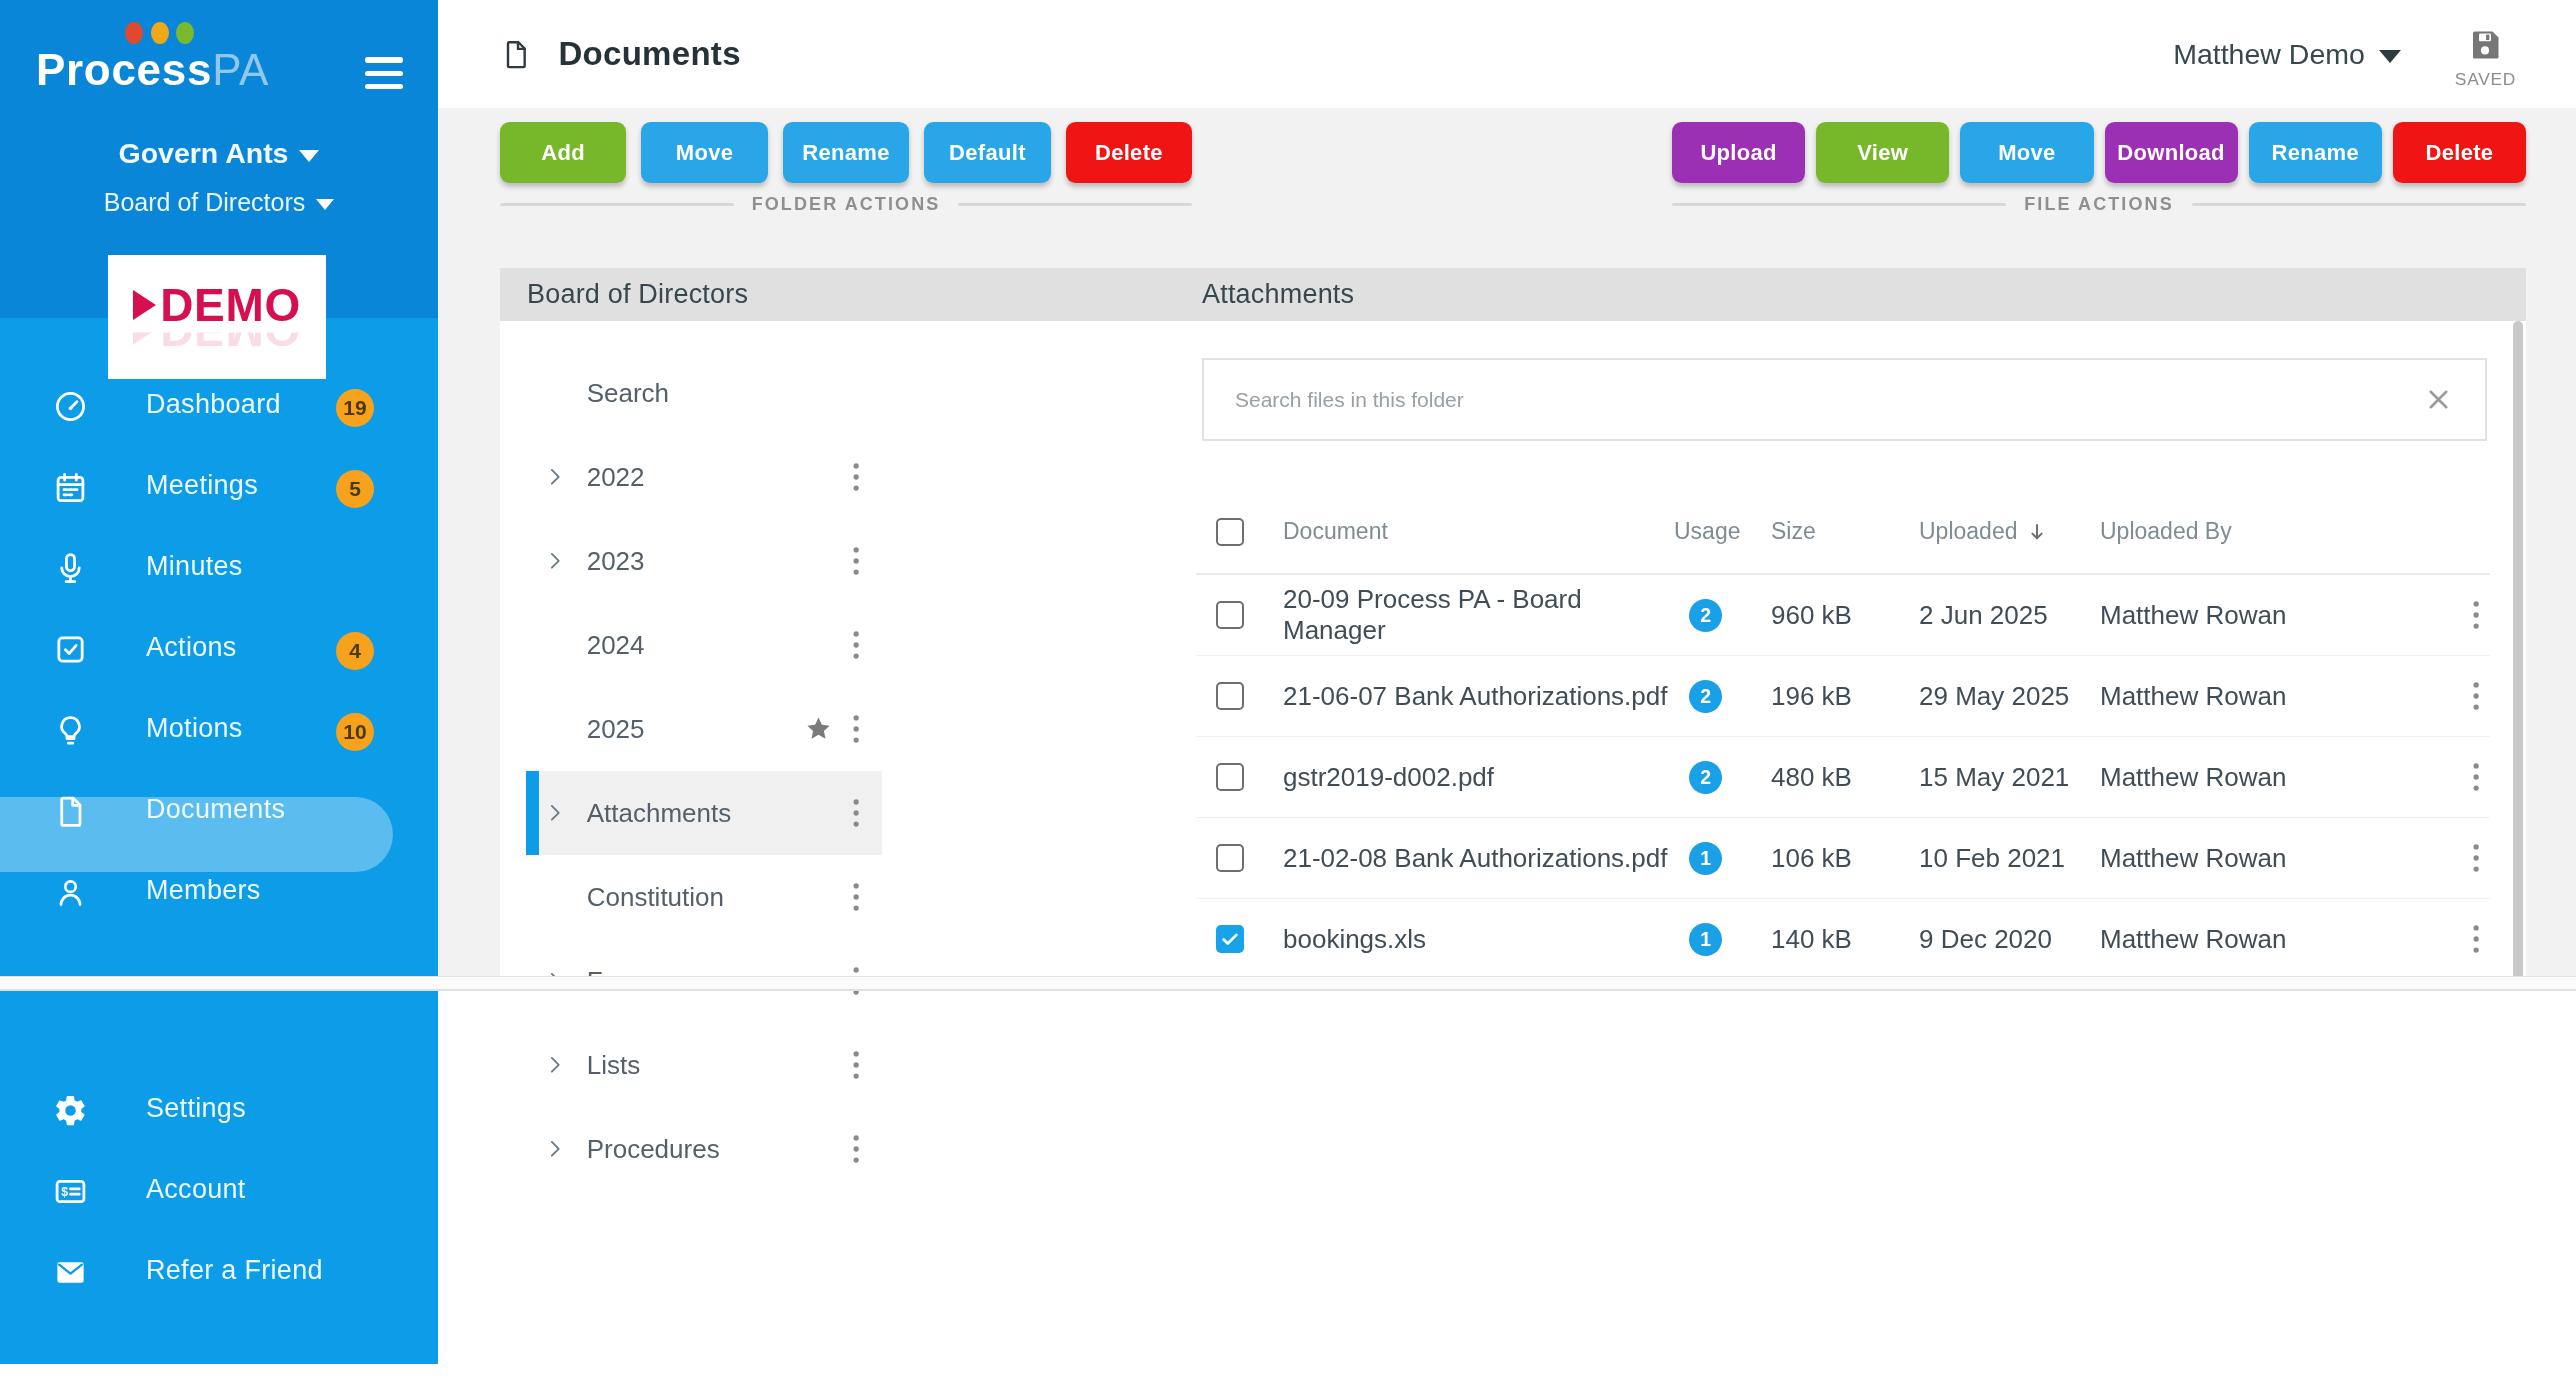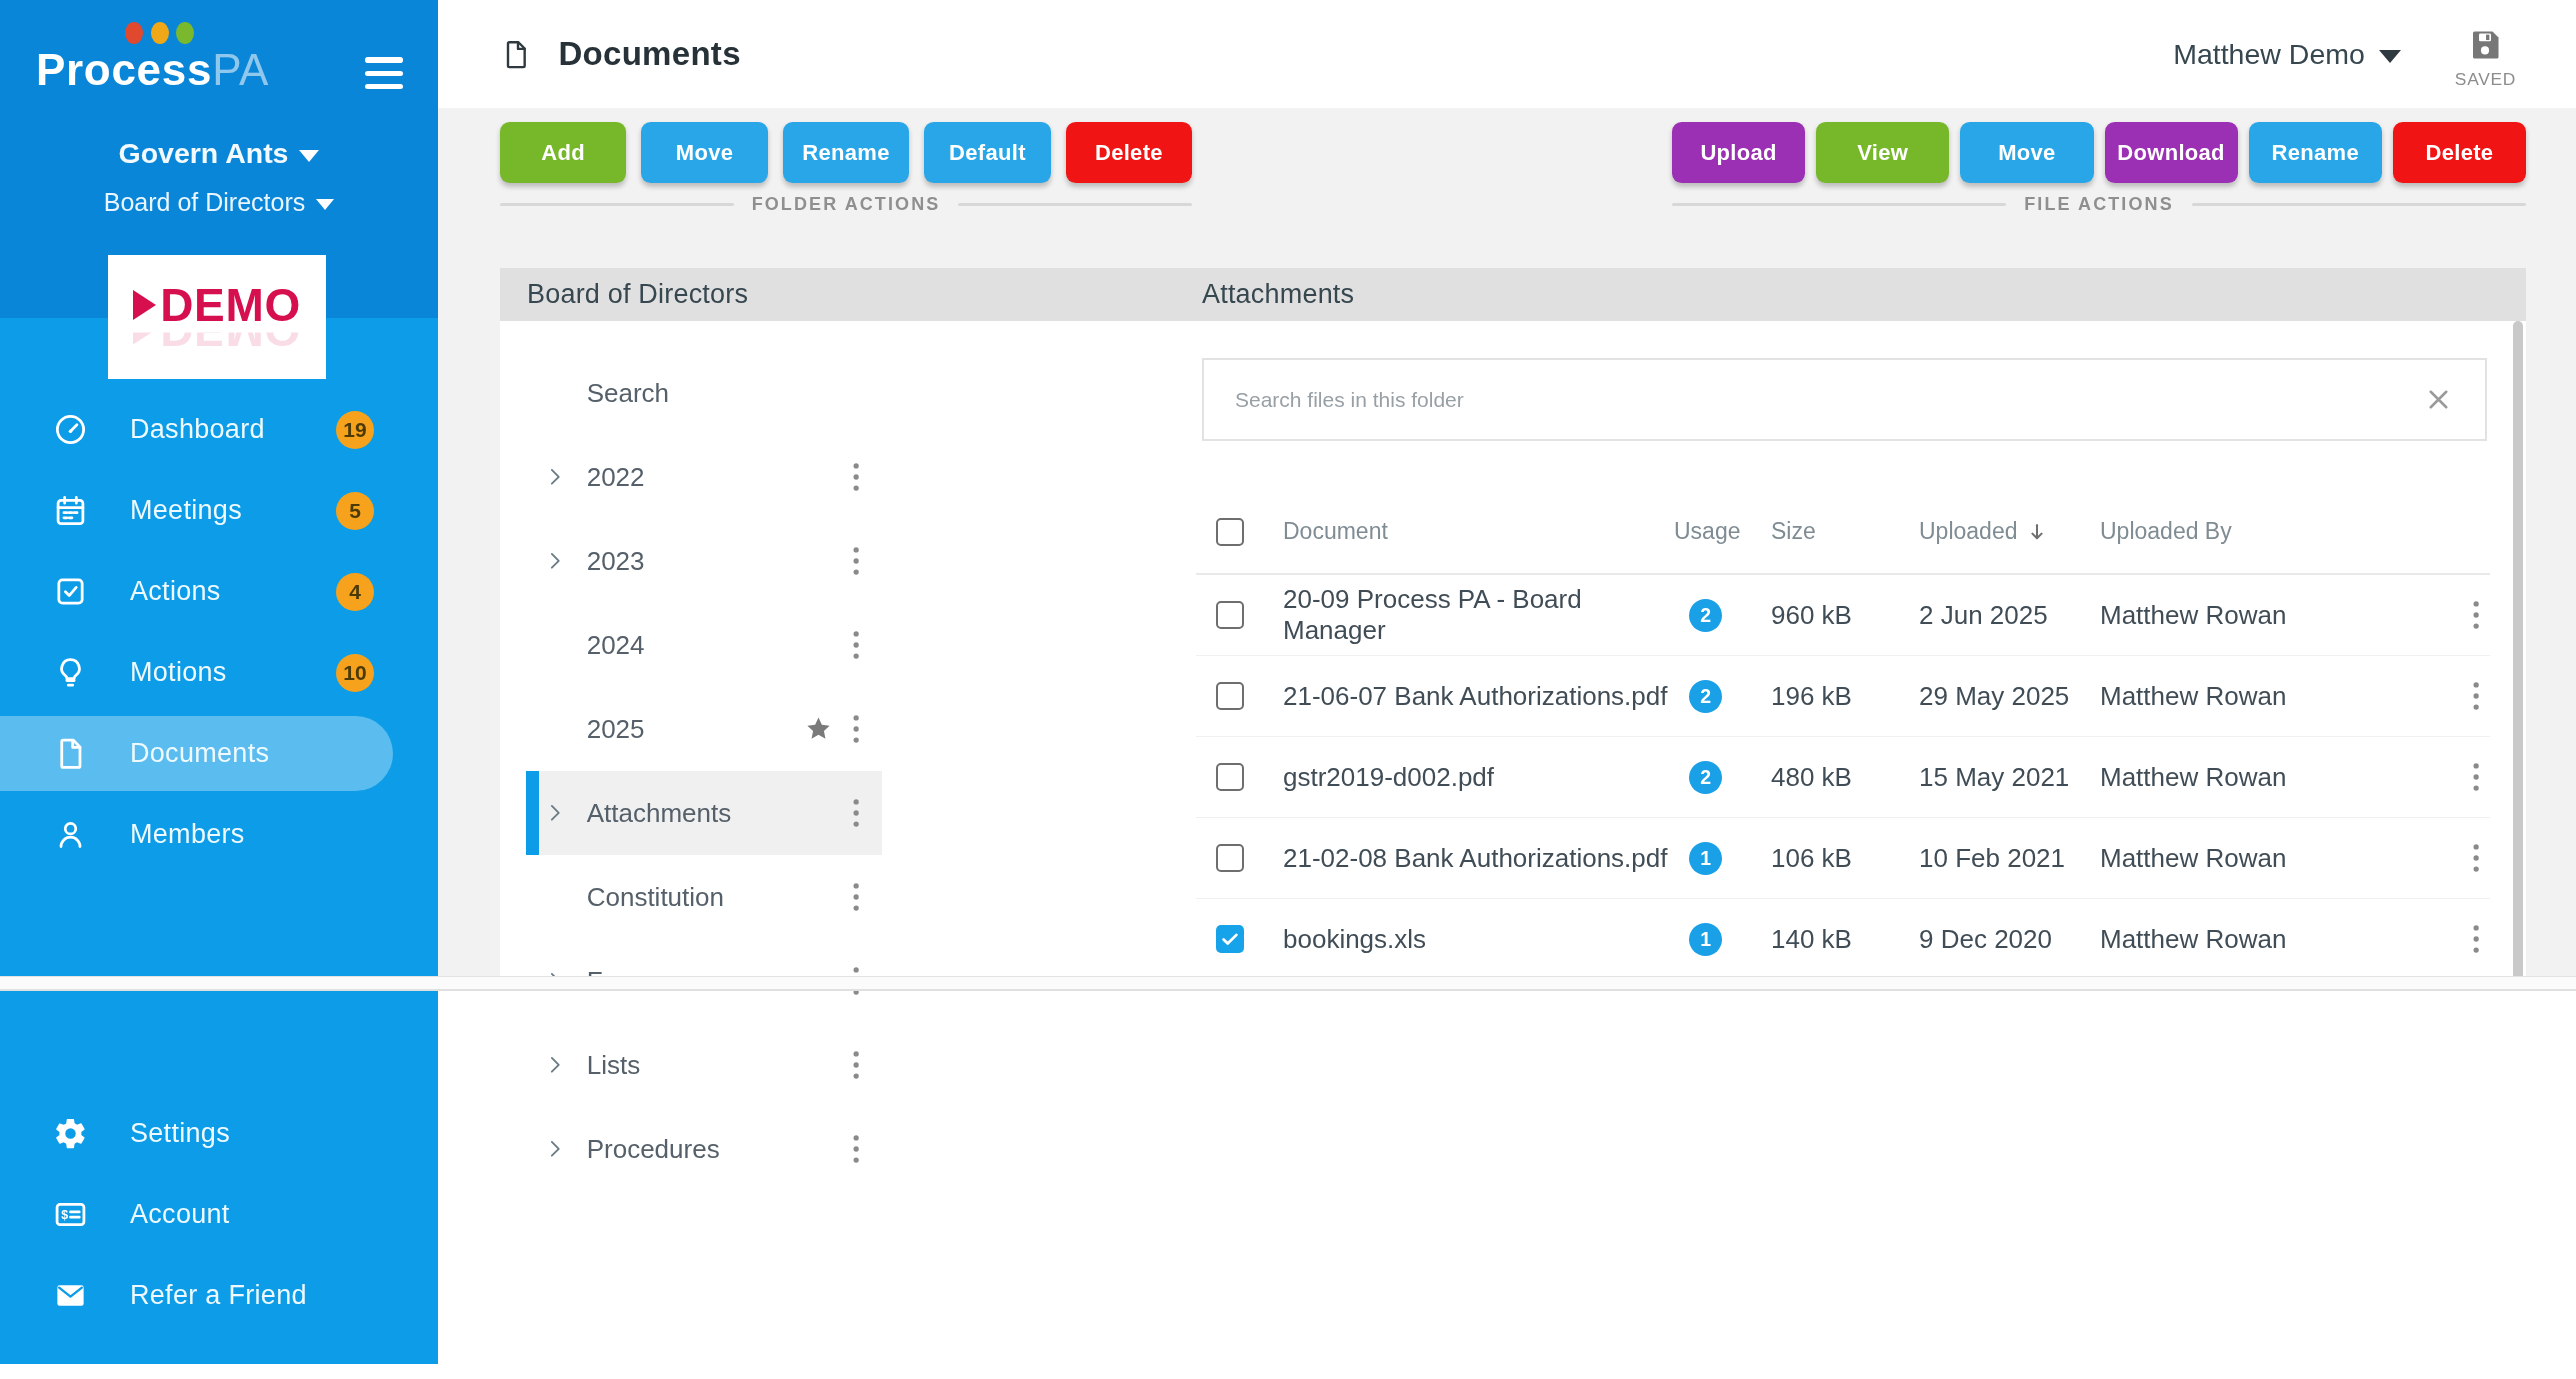--- a/index.html
+++ b/index.html
@@ -20,21 +20,21 @@
   .group-row{margin-top:18px;text-align:center;color:#eaf6ff;font-size:25px;font-weight:500;}
   .caret-down{display:inline-block;vertical-align:middle;margin-left:11px;width:0;height:0;
     border-left:10.4px solid transparent;border-right:10.4px solid transparent;border-top:12.5px solid #fff;}
   .demo-box{position:absolute;left:108px;top:255px;width:218px;height:124px;background:#fff;
     display:flex;flex-direction:column;align-items:center;justify-content:center;overflow:hidden;}
   .demo-line{display:flex;align-items:center;gap:4.2px;color:#d60f4e;font-size:46px;font-weight:800;letter-spacing:0.7px;}
   .demo-play{width:0;height:0;border-top:15.3px solid transparent;border-bottom:15.3px solid transparent;border-left:23.6px solid #d60f4e;}
   .demo-mirror{transform:scaleY(-1);opacity:.14;height:23.6px;overflow:hidden;margin-top:1.4px;}
   .nav{position:absolute;left:0;right:0;top:389px;}
   .nav.bottom{top:auto;bottom:28px;}
-  .nav-item{position:relative;height:81px;display:flex;align-items:center;padding-left:53px;cursor:pointer;color:#eefaff;}
+  .nav-item{position:relative;height:81px;display:flex;align-items:flex-start;padding-left:53px;cursor:pointer;color:#eefaff;gap:16px;}
   .nav-item.active::before{content:"";position:absolute;left:0;top:2.8px;bottom:2.8px;width:393px;
     background:rgba(255,255,255,.32);border-radius:0 40px 40px 0;}
   .nav-item>*{position:relative;}
   .nav-icon{width:35px;height:35px;flex:none;color:#fff;}
   .nav-icon svg{width:35px;height:35px;}
   .nav-label{margin-left:42px;font-size:27px;font-weight:500;letter-spacing:0.3px;}
   .nav-badge{position:absolute;right:64px;min-width:38px;height:38px;border-radius:50%;
     background:#f6a21d;color:#4c3a06;font-size:21px;font-weight:600;display:flex;align-items:center;justify-content:center;}
 
   
@@ -163,20 +163,28 @@
     <span class="nav-icon"><svg viewBox="0 0 24 24" fill="none" stroke="currentColor" stroke-width="1.9" stroke-linecap="round" stroke-linejoin="round">
               <rect x="3.5" y="5" width="17" height="16" rx="2"></rect>
               <path d="M8 3v4M16 3v4M3.5 10h17"></path>
               <path d="M7.5 13.5h2M11 13.5h2M14.5 13.5h2M7.5 17h2M11 17h2"></path>
             </svg></span>
     <span class="nav-label">Meetings</span>
     <span class="nav-badge">5</span>
   </div>
         <div class="nav-item">
     <span class="nav-icon"><svg viewBox="0 0 24 24" fill="none" stroke="currentColor" stroke-width="1.9" stroke-linecap="round" stroke-linejoin="round">
+              <rect x="9.2" y="2.5" width="5.6" height="11" rx="2.8"></rect>
+              <path d="M6 11.5a6 6 0 0 0 12 0M12 17.5V21M9 21h6"></path>
+            </svg></span>
+    <span class="nav-label">Minutes</span>
+
+  </div>
+        <div class="nav-item">
+    <span class="nav-icon"><svg viewBox="0 0 24 24" fill="none" stroke="currentColor" stroke-width="1.9" stroke-linecap="round" stroke-linejoin="round">
               <rect x="4" y="4" width="16" height="16" rx="2.5"></rect>
               <path d="M8.5 12.2l2.6 2.6 4.8-5.6"></path>
             </svg></span>
     <span class="nav-label">Actions</span>
     <span class="nav-badge">4</span>
   </div>
         <div class="nav-item">
     <span class="nav-icon"><svg viewBox="0 0 24 24" fill="none" stroke="currentColor" stroke-width="1.9" stroke-linecap="round" stroke-linejoin="round">
               <path d="M9.5 17.5h5M10.5 20.7h3"></path>
               <path d="M12 3.2a6 6 0 0 0-3.5 10.9c.7.5 1 1.3 1 2.1h5c0-.8.3-1.6 1-2.1A6 6 0 0 0 12 3.2z"></path>

